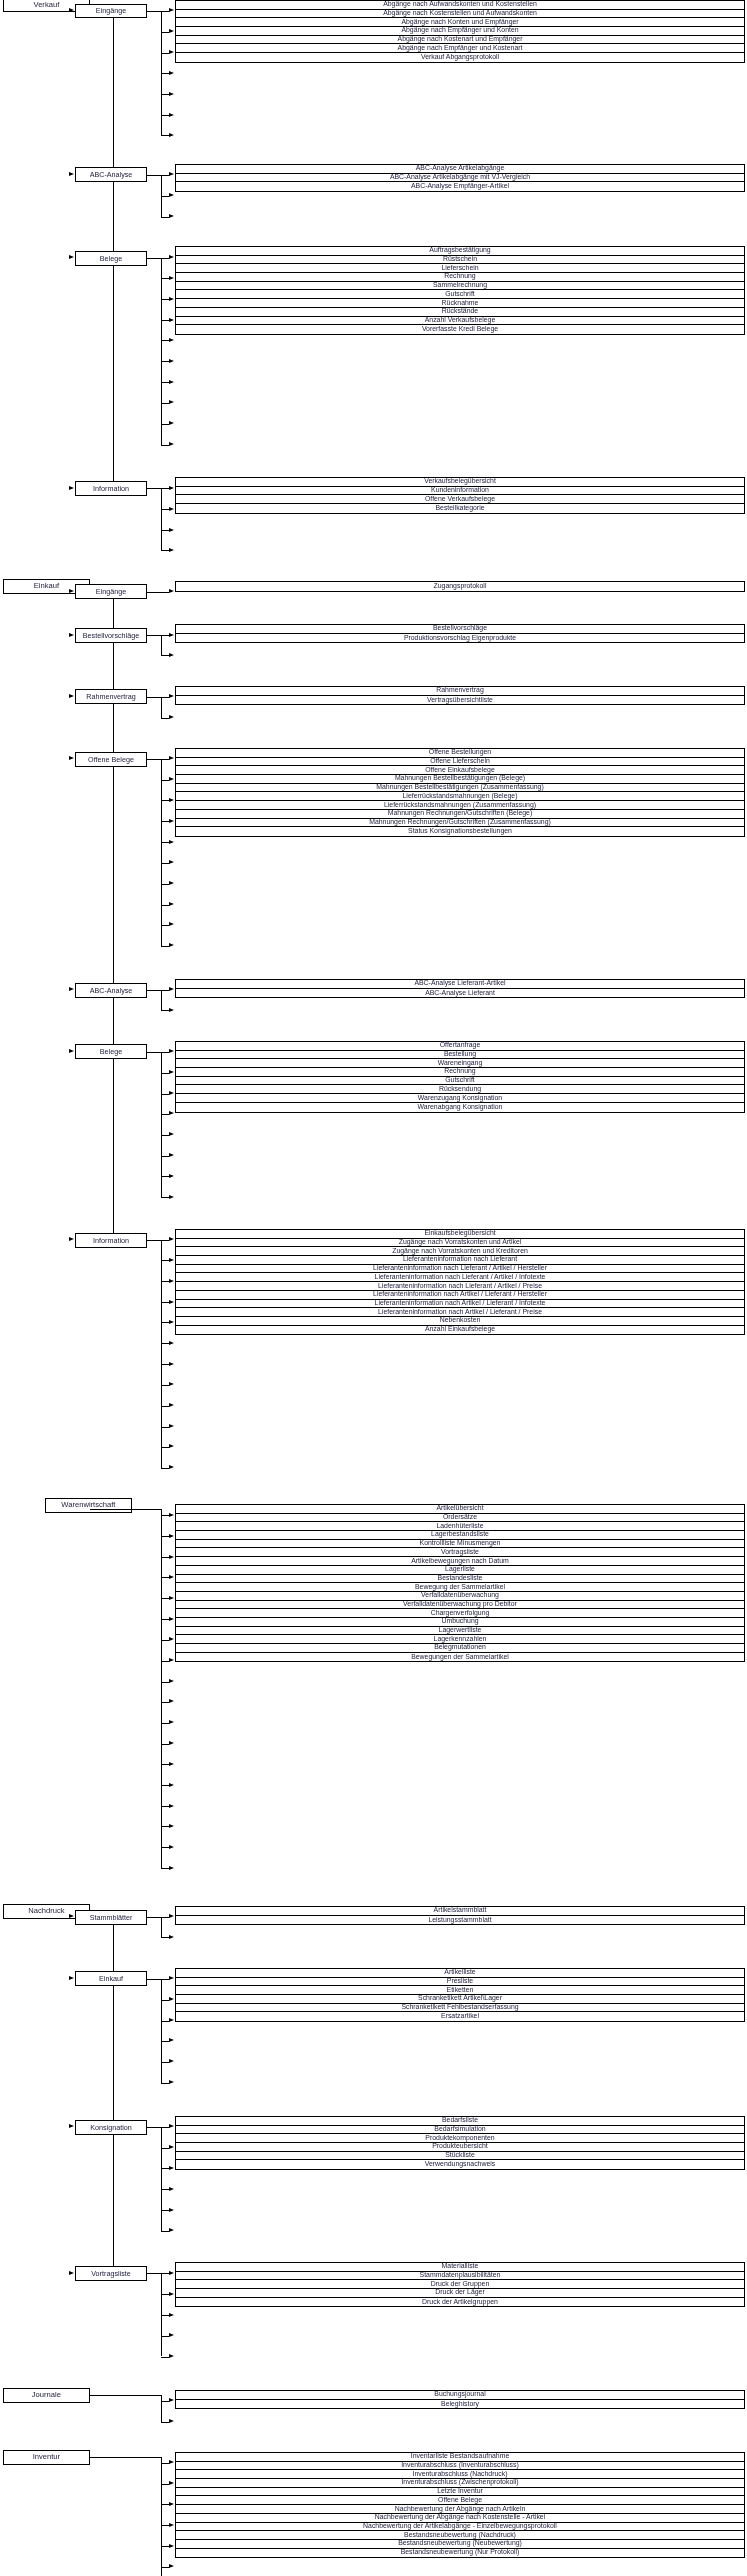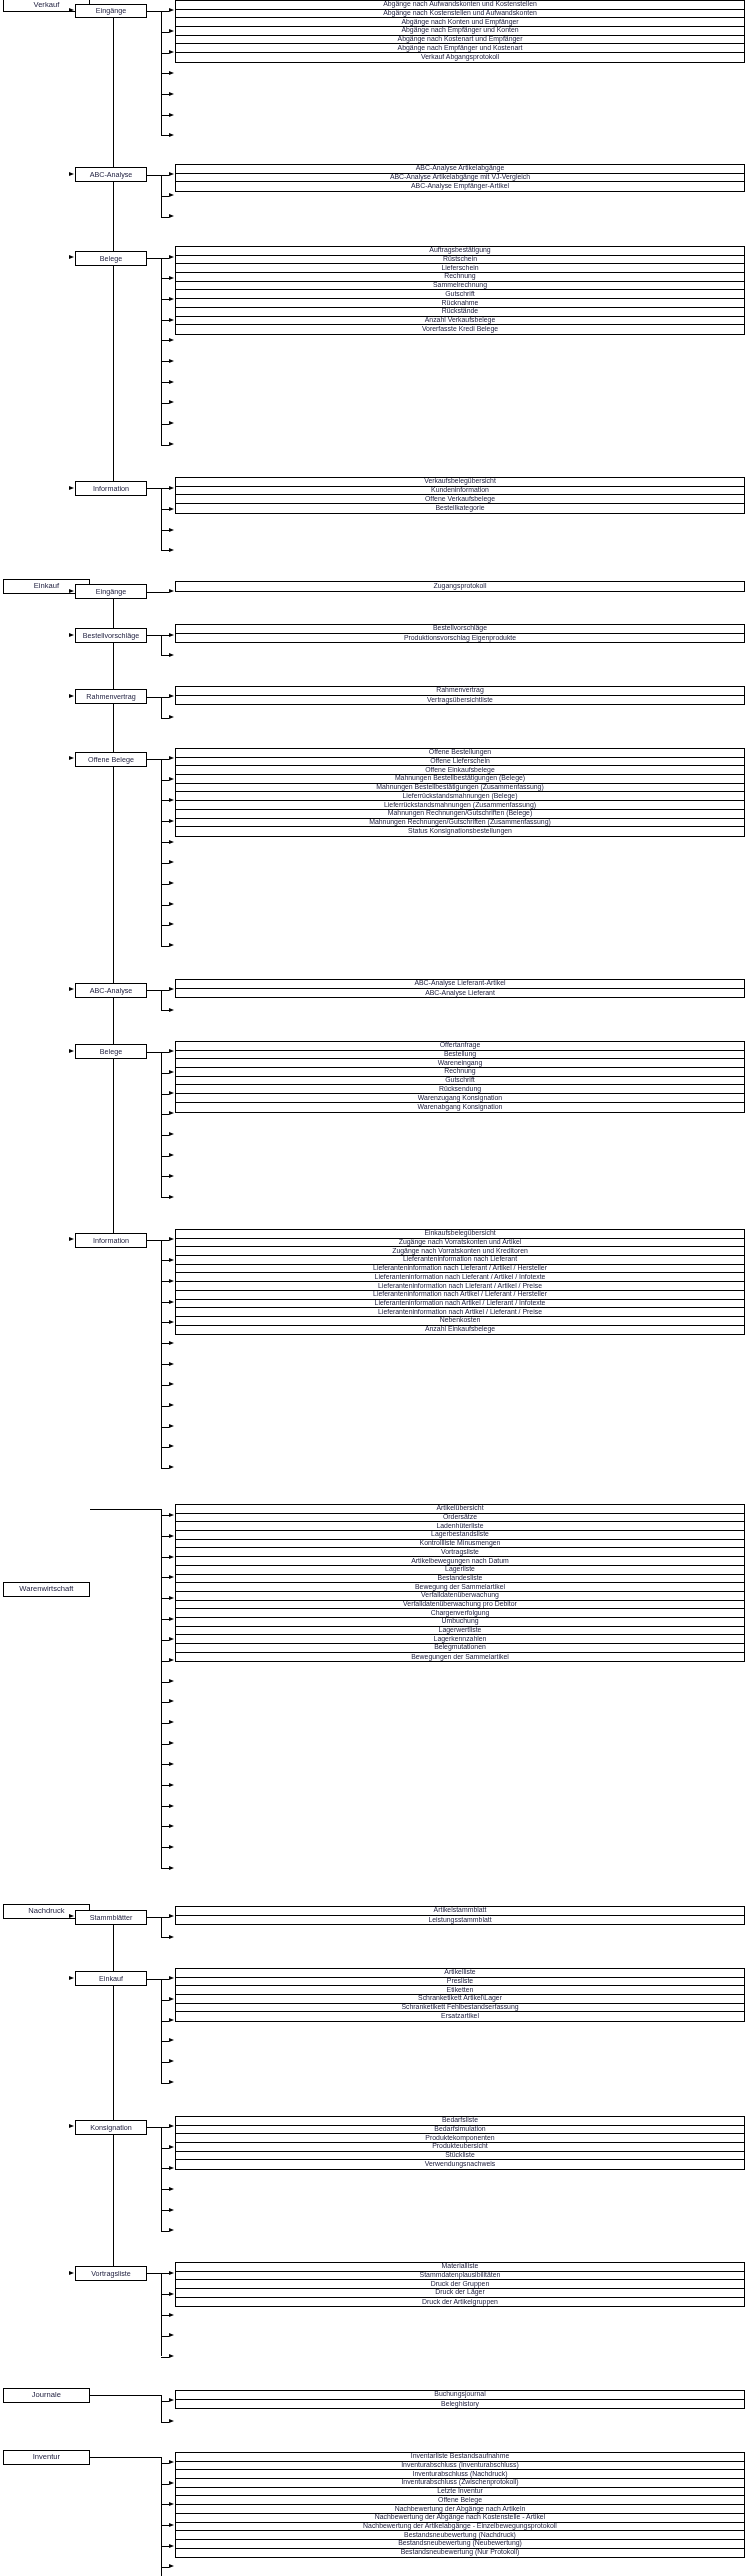--- a/index.html
+++ b/index.html
@@ -318,21 +318,21 @@
     <div class="ln" style="left:161px;top:1385px;width:8px;height:0.7px;"></div>
     <div class="arrow" style="left:169px;top:1382px;"></div>
     <div class="ln" style="left:161px;top:1406px;width:8px;height:0.7px;"></div>
     <div class="arrow" style="left:169px;top:1403px;"></div>
     <div class="ln" style="left:161px;top:1427px;width:8px;height:0.7px;"></div>
     <div class="arrow" style="left:169px;top:1424px;"></div>
     <div class="ln" style="left:161px;top:1447px;width:8px;height:0.7px;"></div>
     <div class="arrow" style="left:169px;top:1444px;"></div>
     <div class="ln" style="left:161px;top:1468px;width:8px;height:0.7px;"></div>
     <div class="arrow" style="left:169px;top:1465px;"></div>
-    <div class="node lvl1" style="top:1582px;height:14.5px;">Warenwirtschaft</div>
+    <div class="node lvl1" style="top:1498px;height:14.5px;margin-left:42px;">Warenwirtschaft</div>
     <div class="grp" style="left:175px;top:1504px;width:570px;">
       <div class="row">Artikelübersicht</div>
       <div class="row">Ordersätze</div>
       <div class="row">Ladenhüterliste</div>
       <div class="row">Lagerbestandsliste</div>
       <div class="row">Kontrollliste Minusmengen</div>
       <div class="row">Vortragsliste</div>
       <div class="row">Artikelbewegungen nach Datum</div>
       <div class="row">Lagerliste</div>
       <div class="row">Bestandesliste</div>

